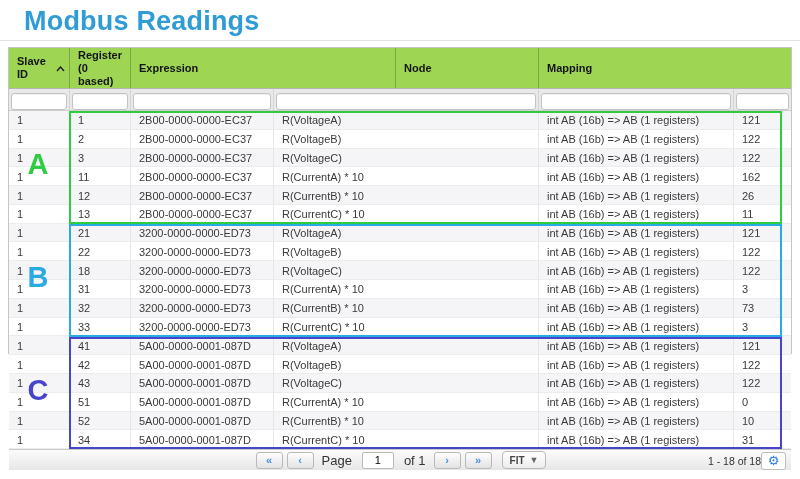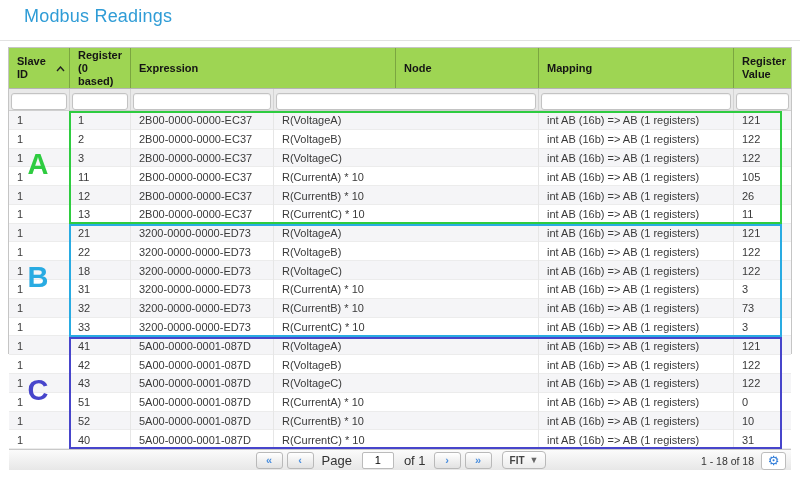--- a/index.html
+++ b/index.html
@@ -1,19 +1,19 @@
 <!DOCTYPE html>
 <html><head>
 <meta charset="utf-8">
 <style>
   * { margin:0; padding:0; box-sizing:border-box; }
   html,body { width:800px; height:479px; background:#ffffff; overflow:hidden;
               font-family:"Liberation Sans","DejaVu Sans",sans-serif; }
 
-  .page-title { position:absolute; left:24px; top:6px; font-size:18px; font-weight:400;
+  .page-title { position:absolute; left:24px; top:6px; font-size:27px; font-weight:700;
                 color:#2f9cd6; letter-spacing:0.2px; }
   .title-divider { position:absolute; left:0; top:40px; width:800px; height:1px; background:#e2e2e2; }
 
   .panel { position:absolute; left:8px; top:47px; width:784px; height:307px;
            border:1px solid #c5c5c5; background:#fff; }
 
   
   .c0{width:61px;} .c1{width:61px;} .c2{width:143px;} .c3{width:265px;} .c4{width:195px;} .c5{flex:1;}
 
   
@@ -58,21 +58,21 @@
   .pg-btn { min-width:27px; height:17px; margin:0 2px; border:1px solid #b9b9b9; border-radius:3px;
             background:linear-gradient(#ffffff,#e2e2e2); color:#4a8ede; font-size:11px; font-weight:bold;
             display:flex; align-items:center; justify-content:center; cursor:pointer; line-height:1; }
   .pg-text { font-size:13px; color:#333; margin:0 6px; }
   .page-input { width:32px; height:17px; border:1px solid #bbb; border-radius:2px; text-align:center;
                 font-size:11px; margin:0 4px; outline:none; }
   .fit-select { height:18px; margin-left:8px; padding:3px 7px; border:1px solid #b9b9b9; border-radius:4px;
                 background:linear-gradient(#ffffff,#ececec); font-size:10px; font-weight:bold; color:#444;
                 display:flex; align-items:center; gap:5px; cursor:pointer; }
   .chev-down { font-size:9px; color:#666; }
-  .footer-right { position:absolute; right:5px; top:0; height:21px; display:flex; align-items:center; gap:7px; }
+  .footer-right { position:absolute; right:5px; top:0; height:21px; display:flex; align-items:center; }
   .range-text { font-size:10.5px; color:#333; }
   .gear-btn { width:25px; height:18px; border:1px solid #bdbdbd; border-radius:3px; background:#fff;
               display:flex; align-items:center; justify-content:center; cursor:pointer;
               color:#2e7bd8; font-size:13px; line-height:1; }
 </style>
 </head>
 <body>
 
 <div class="page-title">Modbus Readings</div>
 <div class="title-divider"></div>
@@ -93,23 +93,20 @@
     </div>
     <div class="hcell c3">
       <span>Expression</span>
     </div>
     <div class="hcell c2">
       <span>Node</span>
     </div>
     <div class="hcell c4">
       <span>Mapping</span>
     </div>
-    <div class="hcell c5">
-      <span>Register Value</span>
-    </div>
   </div>
 
   <div class="filter-row">
     <div class="fcell c0"><input value="" style=""></div>
     <div class="fcell c1"><input value="" style=""></div>
     <div class="fcell c2"><input value="" style=""></div>
     <div class="fcell c3"><input value="" style=""></div>
     <div class="fcell c4"><input value="" style=""></div>
     <div class="fcell c5"><input value="" style=""></div>
   </div>
@@ -138,21 +135,21 @@
       <div class="cell c3">R(VoltageC)</div>
       <div class="cell c4">int AB (16b) =&gt; AB (1 registers)</div>
       <div class="cell c5">122</div>
     </div>
       <div class="row">
       <div class="cell c0">1</div>
       <div class="cell c1">11</div>
       <div class="cell c2">2B00-0000-0000-EC37</div>
       <div class="cell c3">R(CurrentA) * 10</div>
       <div class="cell c4">int AB (16b) =&gt; AB (1 registers)</div>
-      <div class="cell c5">105</div>
+      <div class="cell c5">162</div>
     </div>
       <div class="row">
       <div class="cell c0">1</div>
       <div class="cell c1">12</div>
       <div class="cell c2">2B00-0000-0000-EC37</div>
       <div class="cell c3">R(CurrentB) * 10</div>
       <div class="cell c4">int AB (16b) =&gt; AB (1 registers)</div>
       <div class="cell c5">26</div>
     </div>
       <div class="row">
@@ -246,21 +243,21 @@
       <div class="row">
       <div class="cell c0">1</div>
       <div class="cell c1">52</div>
       <div class="cell c2">5A00-0000-0001-087D</div>
       <div class="cell c3">R(CurrentB) * 10</div>
       <div class="cell c4">int AB (16b) =&gt; AB (1 registers)</div>
       <div class="cell c5">10</div>
     </div>
       <div class="row">
       <div class="cell c0">1</div>
-      <div class="cell c1">40</div>
+      <div class="cell c1">34</div>
       <div class="cell c2">5A00-0000-0001-087D</div>
       <div class="cell c3">R(CurrentC) * 10</div>
       <div class="cell c4">int AB (16b) =&gt; AB (1 registers)</div>
       <div class="cell c5">31</div>
     </div>
     </div>
 
   <div class="group-box a" style="border-color: rgb(46, 204, 64);"></div>
   <div class="group-box b" style="border-color: rgb(41, 171, 226);"></div>
   <div class="group-box c" style="border-color: rgb(71, 69, 203);"></div>

